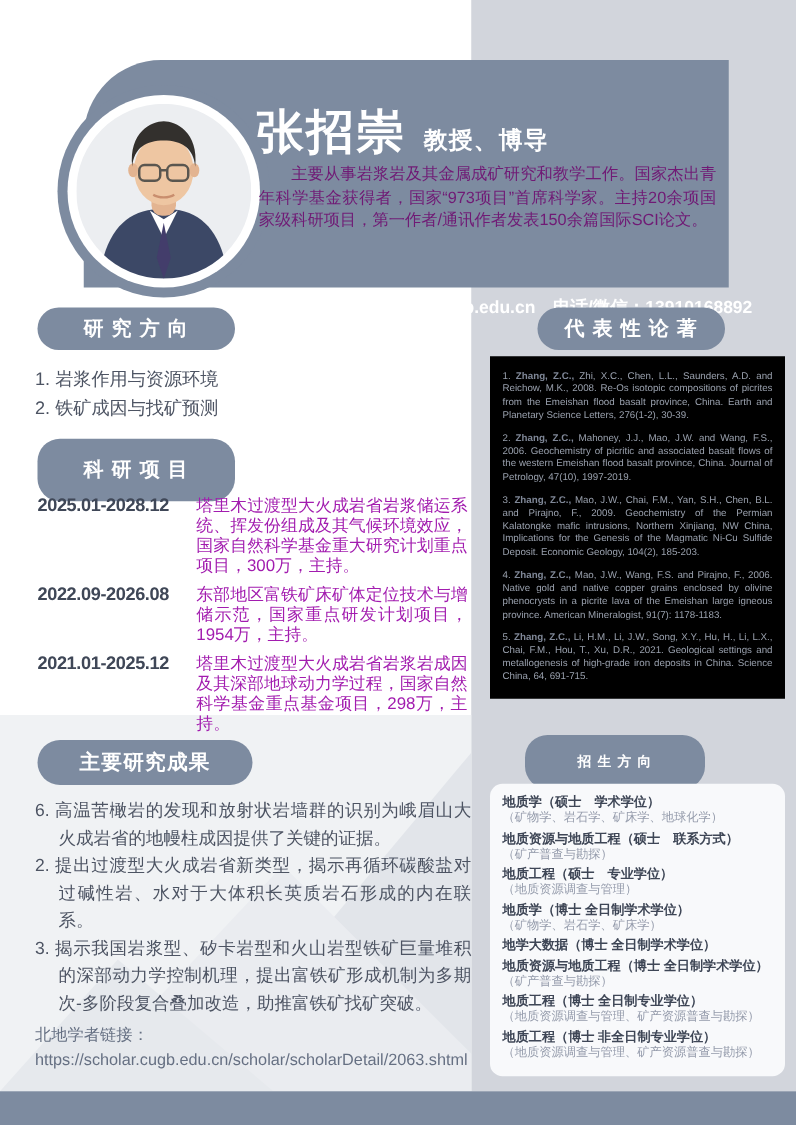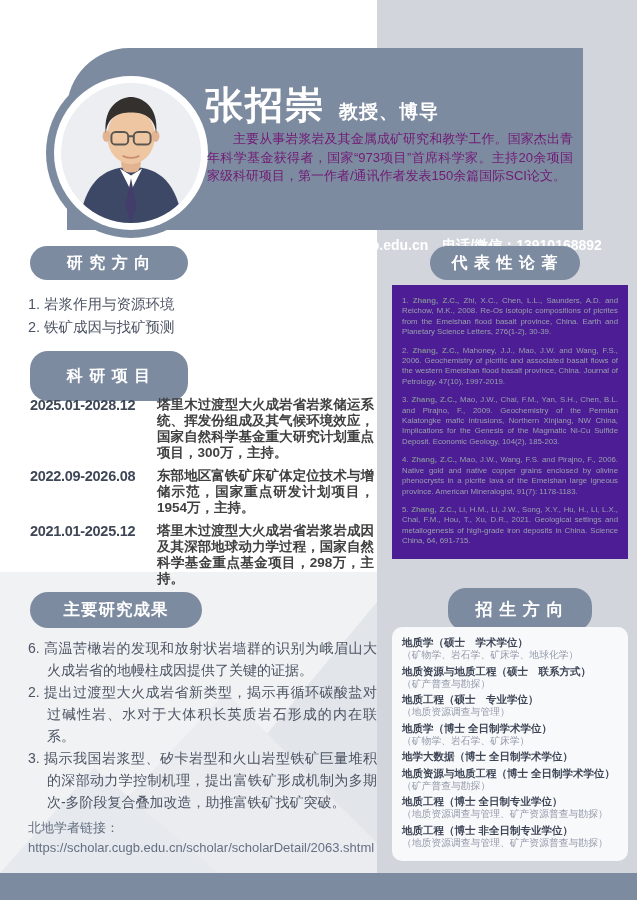--- a/index.html
+++ b/index.html
@@ -31,33 +31,33 @@
        color:#701a75;text-align:justify;text-indent:2em;}
   .contact{position:absolute;left:207px;top:201px;font-size:14px;font-weight:bold;color:#fff;margin-top:36px;}
   .contact .gap{display:inline-block;width:14px;}
   
   .pill{position:absolute;display:flex;align-items:center;justify-content:center;
         background:#7d8ba0;color:#fff;font-weight:bold;border-radius:18px;letter-spacing:1px;}
   #p-rd {left:30px;top:246px;width:158px;height:34px;font-size:16px;}
   #p-kv {left:30px;top:351px;width:158px;height:50px;font-size:16px;}
   #p-cg {left:30px;top:592px;width:172px;height:36px;font-size:16.5px;}
   #p-pub{left:430px;top:246px;width:150px;height:34px;font-size:16px;}
-  #p-adm{left:448px;top:588px;width:144px;height:43px;font-size:17px;}
+  #p-adm{left:420px;top:588px;width:144px;height:43px;font-size:11px;}
   
   .rd-list{position:absolute;left:28px;top:293px;font-size:14.5px;line-height:23px;color:#4d5463;}
   .projects{position:absolute;left:30px;top:397px;width:344px;}
   .proj{display:flex;margin-bottom:7px;}
   .proj-period{width:127px;flex:none;font-size:14.5px;font-weight:bold;color:#3f4757;letter-spacing:-0.3px;}
-  .proj-desc{flex:1;font-size:13.5px;line-height:16px;color:#404040;text-align:justify;font-weight:bold;}
+  .proj-desc{flex:1;font-size:13.5px;line-height:16px;color:#a21caf;text-align:justify;}
   .achievements{position:absolute;left:28px;top:637px;width:349px;font-size:14px;line-height:22px;color:#4d5463;}
   .ach-item{text-indent:-1.35em;padding-left:1.35em;text-align:justify;}
   .scholar{position:absolute;left:28px;top:818px;font-size:13px;line-height:20px;color:#667083;}
   
   .pub-card{position:absolute;left:392px;top:285px;width:236px;box-sizing:border-box;
-            background:#4c1d95;padding:11px 10px 4px;}
+            background:#000000;padding:11px 10px 4px;}
   .pub{font-size:7.8px;line-height:10.4px;color:#99a0ad;text-align:justify;margin:0 0 8px 0;}
   .pub b{color:#7f8797;}
   .adm-card{position:absolute;left:392px;top:627px;width:236px;box-sizing:border-box;
             background:#f8f9fb;padding:9px 10px;border-radius:10px;}
   .adm-item{margin-bottom:3.5px;}
   .adm-title{font-size:10.5px;font-weight:bold;color:#3e4656;line-height:13px;}
   .adm-sub{font-size:9.8px;color:#949bab;line-height:12px;}
 </style>
 </head>
 <body>

